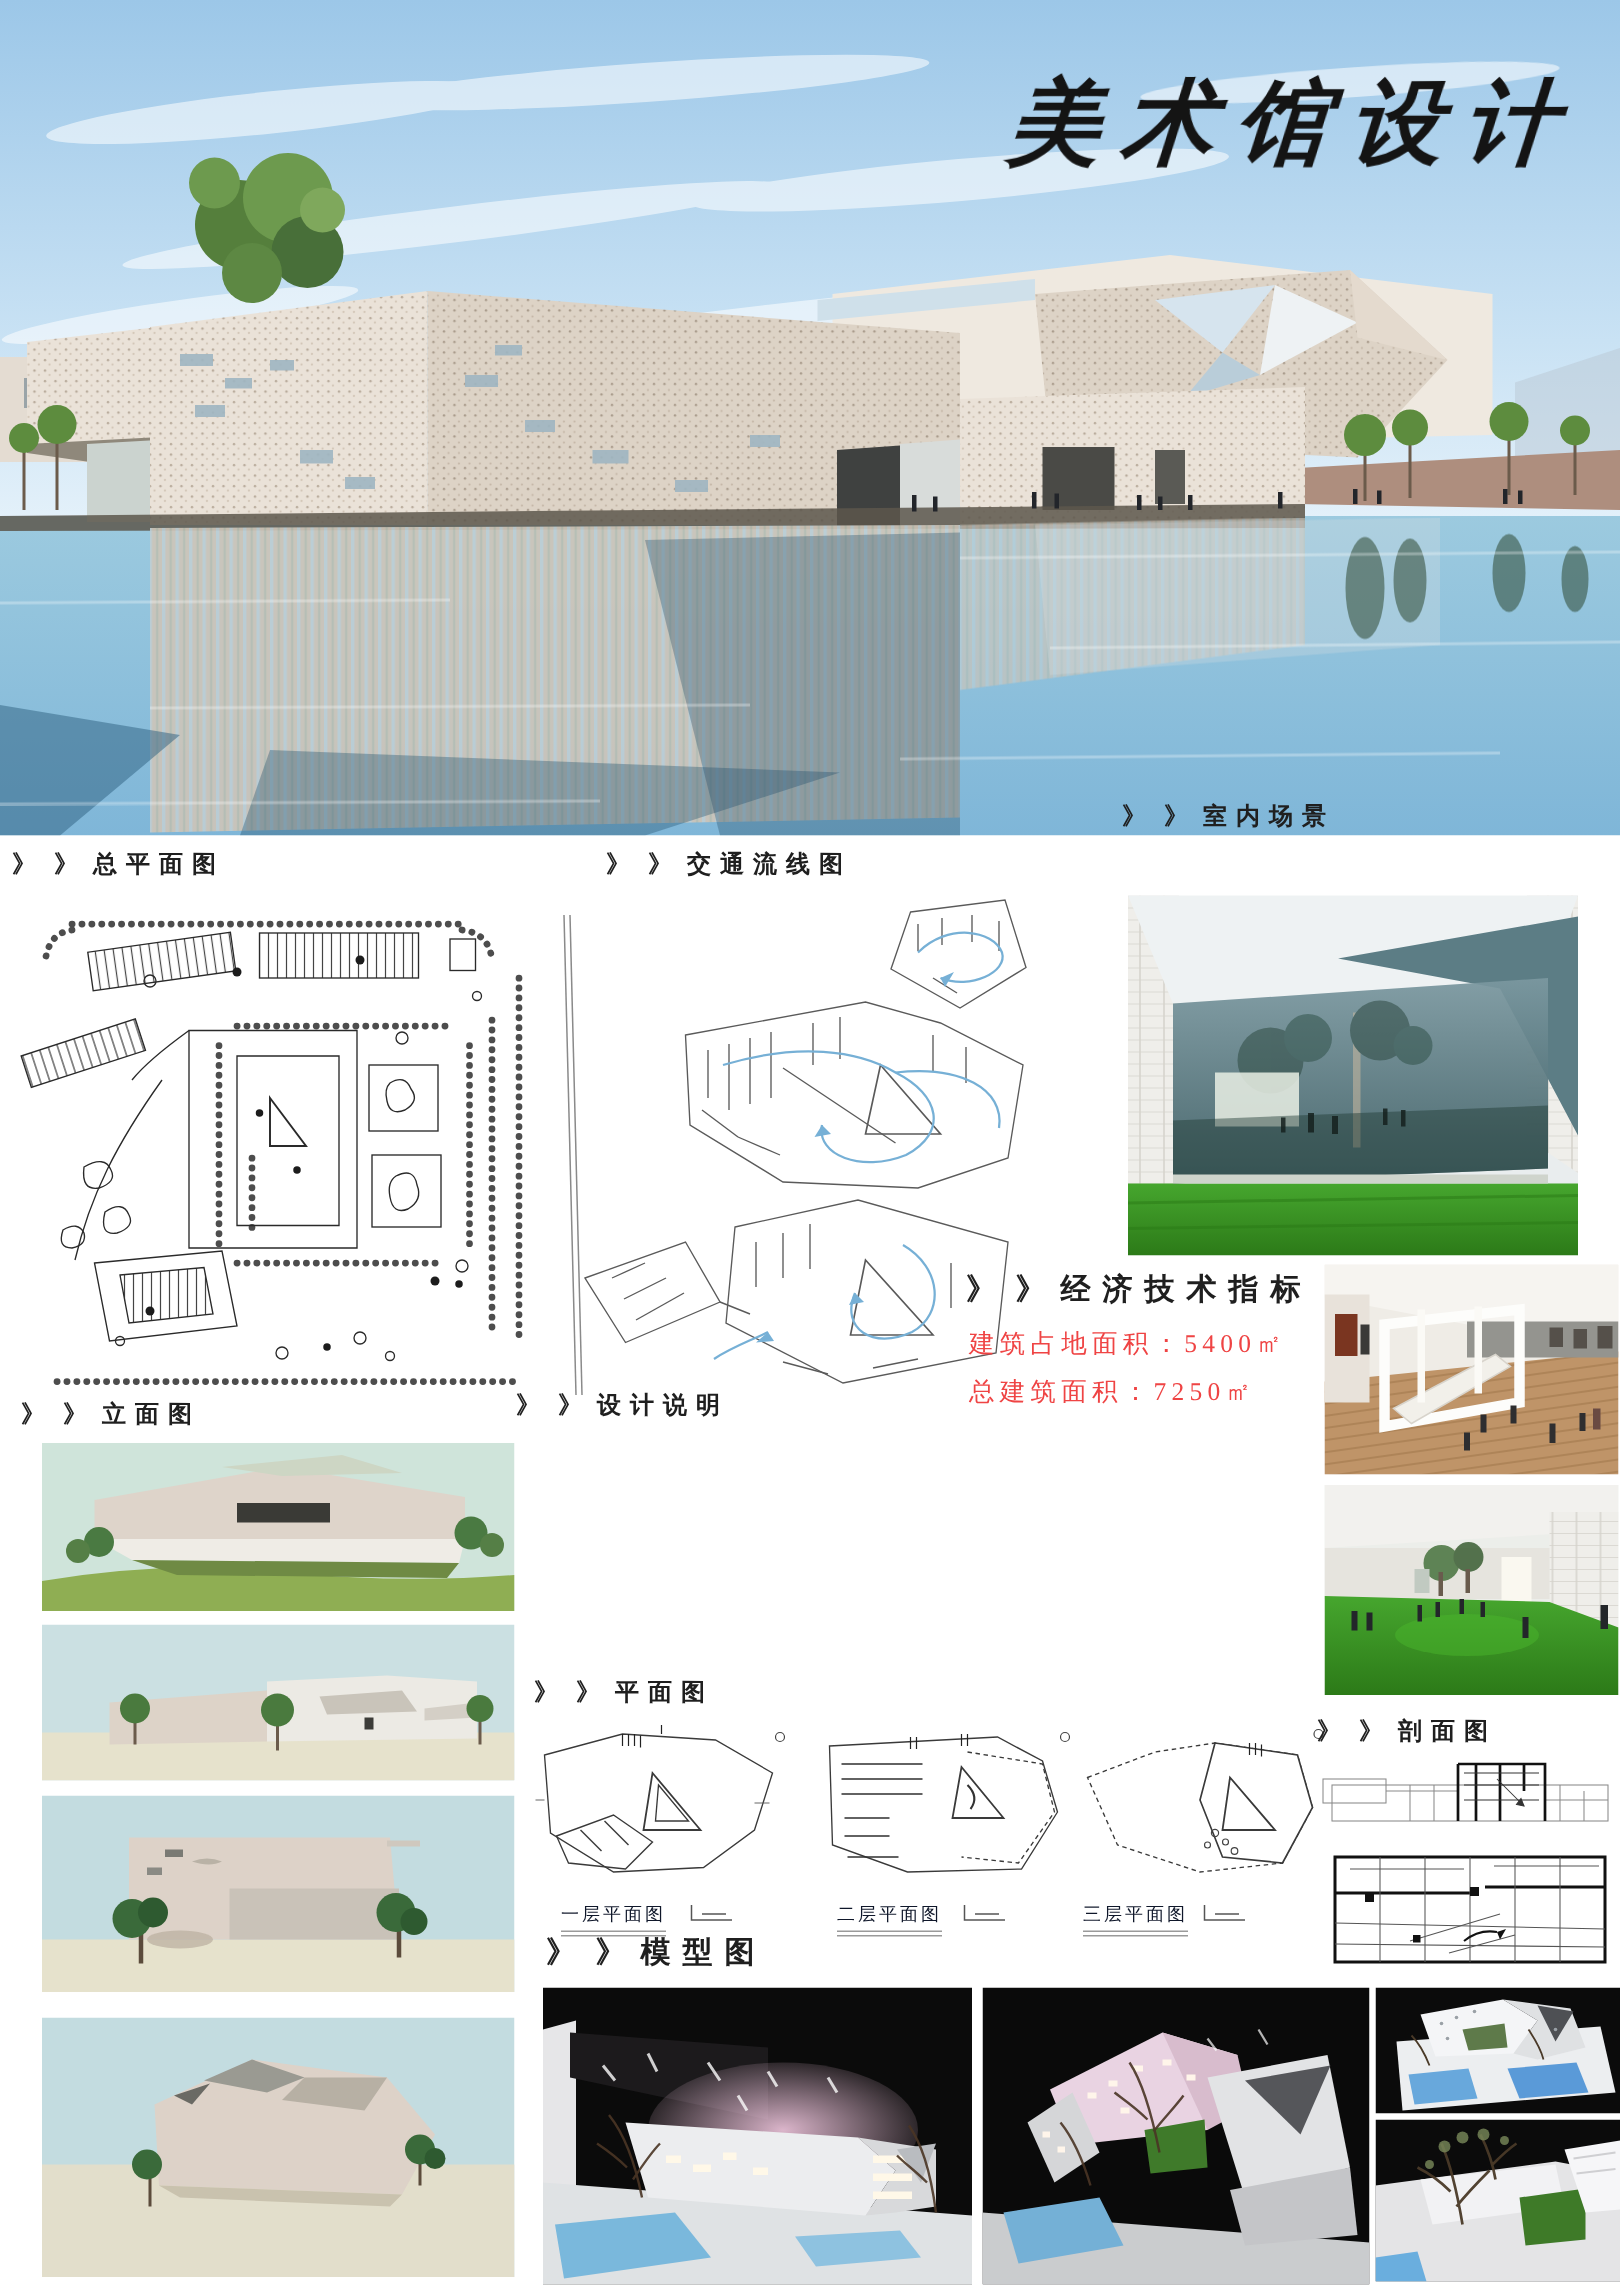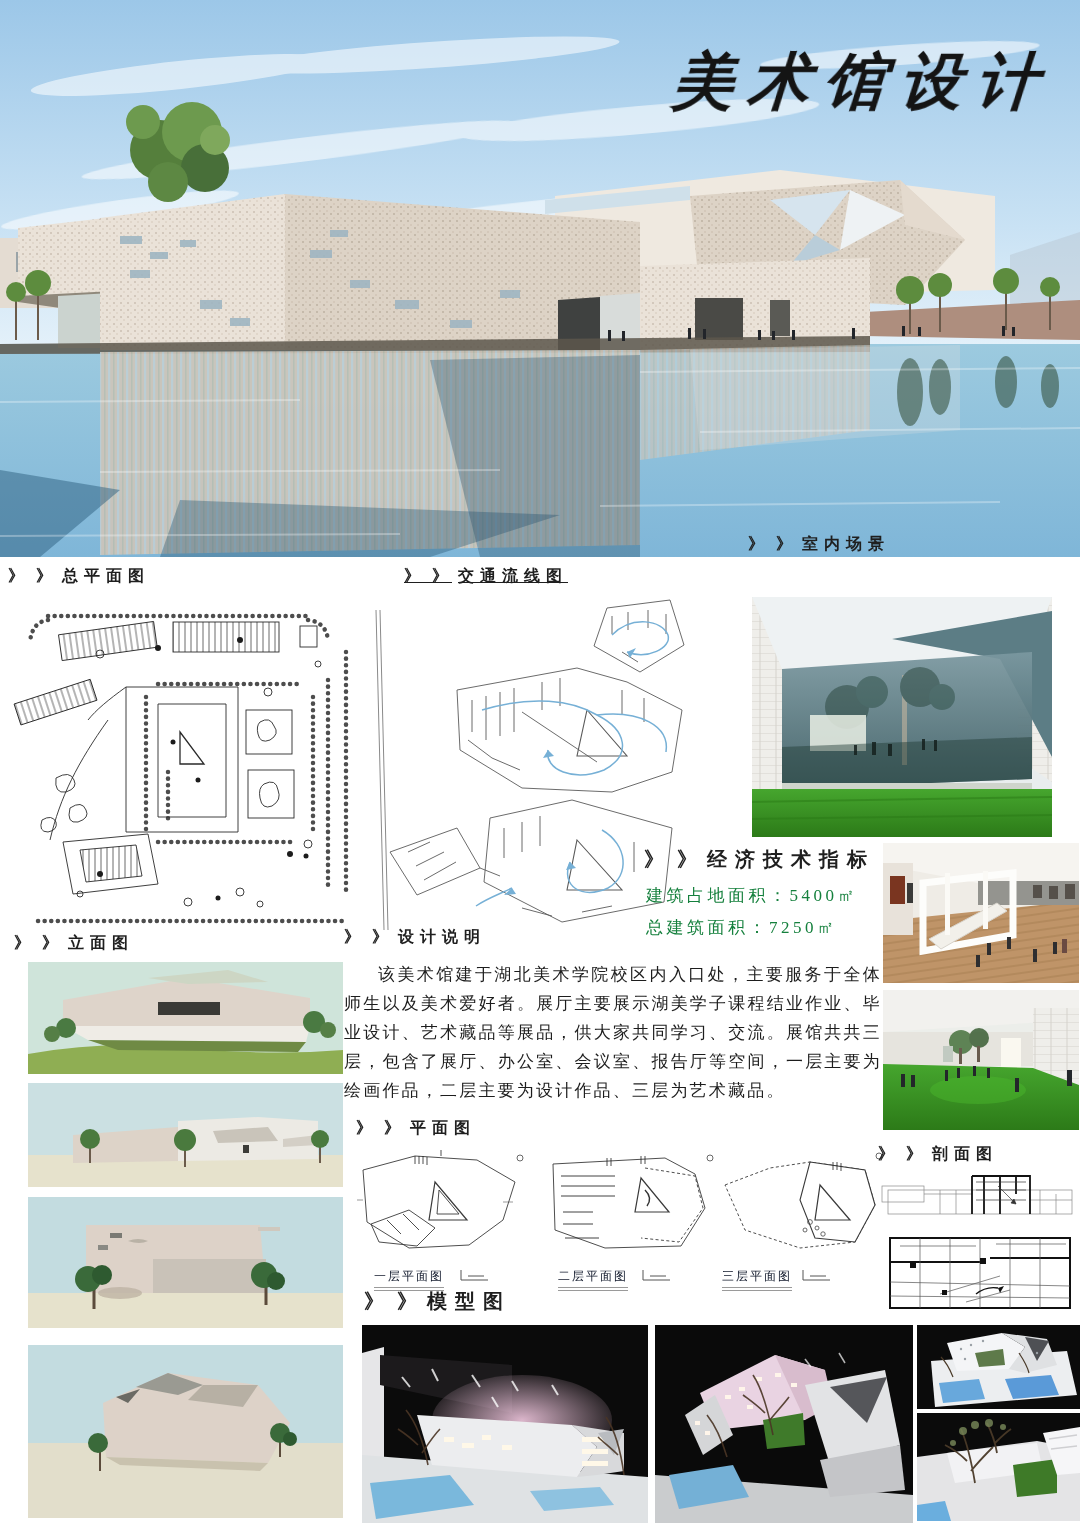--- a/index.html
+++ b/index.html
@@ -3,21 +3,21 @@
 <meta charset="utf-8">
 <style>
   html,body{margin:0;padding:0;background:#ffffff;}
   .board{position:relative;width:1080px;height:1529px;background:#ffffff;overflow:hidden;
          font-family:"Liberation Sans",sans-serif;}
   .abs{position:absolute;}
   .hdr{position:absolute;font-family:"Liberation Serif",serif;font-weight:bold;color:#1f1f1f;
        font-size:16px;letter-spacing:6px;white-space:nowrap;}
   .hdr .mk{letter-spacing:4px;margin-right:6px;font-weight:bold;}
   .hdr-lg{font-size:20px;letter-spacing:8px;}
-  .metric{position:absolute;font-family:"Liberation Serif",serif;color:#15803d;font-size:17px;
+  .metric{position:absolute;font-family:"Liberation Serif",serif;color:#ef4444;font-size:17px;
           letter-spacing:3.5px;white-space:nowrap;}
   .para{position:absolute;font-family:"Liberation Serif",serif;color:#1d1d1d;font-size:17px;
         line-height:29px;letter-spacing:2.2px;text-align:justify;text-indent:2em;}
   .title{position:absolute;font-family:"DejaVu Serif",serif;font-style:italic;font-weight:bold;
          color:#141414;font-size:62px;letter-spacing:14px;white-space:nowrap;
          transform:skewX(-4deg);}
   .plan-cap{position:absolute;font-family:"Liberation Serif",serif;color:#0f172a;font-size:12px;
             letter-spacing:2px;border-bottom:4px double #9a9a9a;padding-bottom:2px;white-space:nowrap;}
   svg{display:block;}
 </style>
@@ -167,21 +167,21 @@
       <line x1="600" y1="506" x2="1000" y2="502"></line>
         <line x1="0" y1="536" x2="400" y2="534"></line>
     </g>
   </svg>
 
   <div class="title" style="left:672px;top:40px;">美术馆设计</div>
 
   <div class="hdr" style="left:8px;top:566px;">
     <span class="mk">》 》</span><span>总平面图</span>
   </div>
-  <div class="hdr" style="left:404px;top:566px;text-decoration:underline;">
+  <div class="hdr" style="left:404px;top:566px;">
     <span class="mk">》 》</span><span>交通流线图</span>
   </div>
   <div class="hdr" style="left:748px;top:534px;text-align:center;">
     <span class="mk">》 》</span><span>室内场景</span>
   </div>
 
   <svg class="abs" style="left:8px;top:592px" width="352" height="336" viewBox="0 0 352 336">
     <defs>
       <pattern id="hatchP" width="6" height="10" patternUnits="userSpaceOnUse">
         <rect width="6" height="10" fill="#ffffff"></rect>
@@ -388,21 +388,20 @@
     </g>
     <rect x="179" y="96" width="5" height="14" fill="#6a4a42"></rect>
   </svg>
 
   <div class="hdr" style="left:14px;top:933px;">
     <span class="mk">》 》</span><span>立面图</span>
   </div>
   <div class="hdr" style="left:344px;top:927px;">
     <span class="mk">》 》</span><span>设计说明</span>
   </div>
-  <div class="para" style="left:344px;top:960px;width:538px;">该美术馆建于湖北美术学院校区内入口处，主要服务于全体师生以及美术爱好者。展厅主要展示湖美学子课程结业作业、毕业设计、艺术藏品等展品，供大家共同学习、交流。展馆共共三层，包含了展厅、办公室、会议室、报告厅等空间，一层主要为绘画作品，二层主要为设计作品、三层为艺术藏品。</div>
 
   <svg class="abs" style="left:28px;top:962px" width="315" height="112" viewBox="0 0 315 112">
     <rect width="315" height="112" fill="#cfe4da"></rect>
     <path d="M0,92 Q80,78 160,86 Q240,94 315,88 L315,112 L0,112 Z" fill="#8fae53"></path>
     <polygon points="35,38 160,16 282,36 282,64 35,64" fill="#ded4ca"></polygon>
     <polygon points="35,64 282,64 278,80 60,78" fill="#efece6"></polygon>
     <rect x="130" y="40" width="62" height="13" fill="#3a3a36"></rect>
     <polygon points="120,16 200,8 240,20 160,22" fill="#cdd6c4"></polygon>
     <polygon points="60,78 278,80 270,90 90,88" fill="#6f8a44"></polygon>
     <circle cx="38" cy="66" r="10" fill="#4a7a42"></circle>

